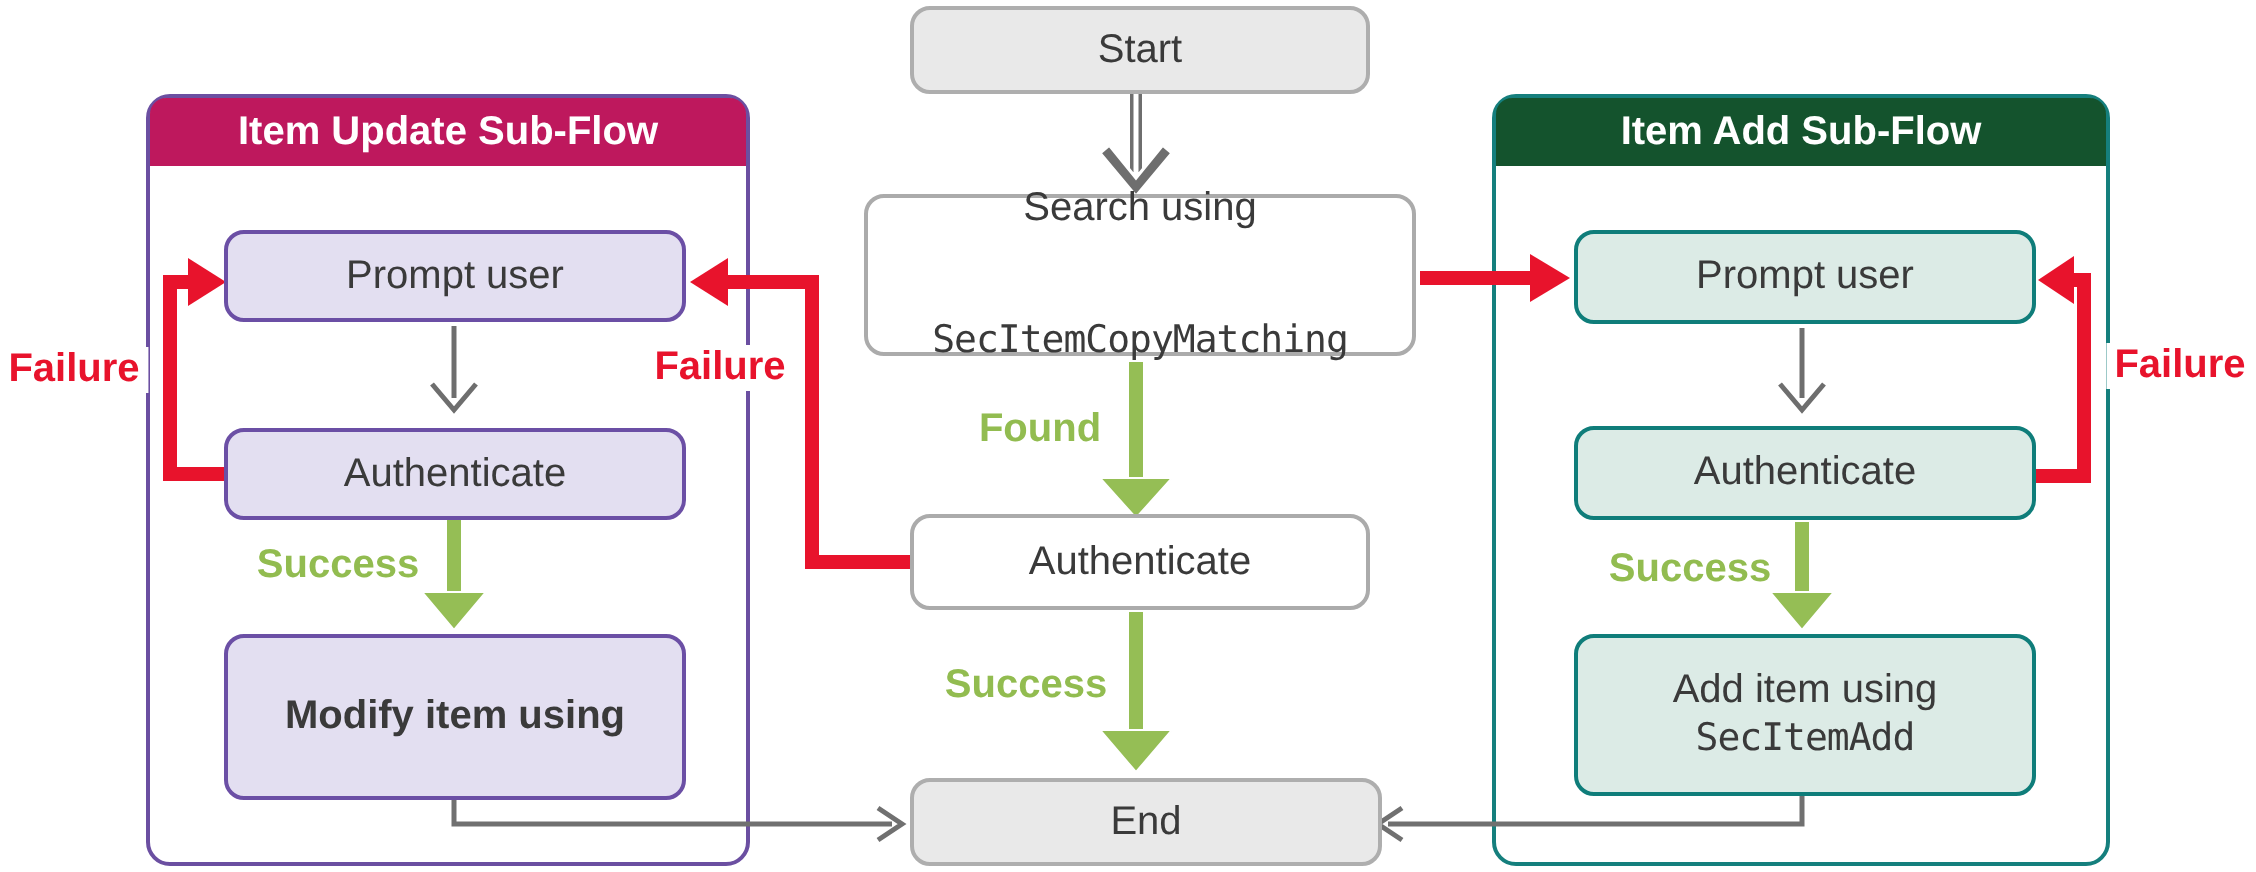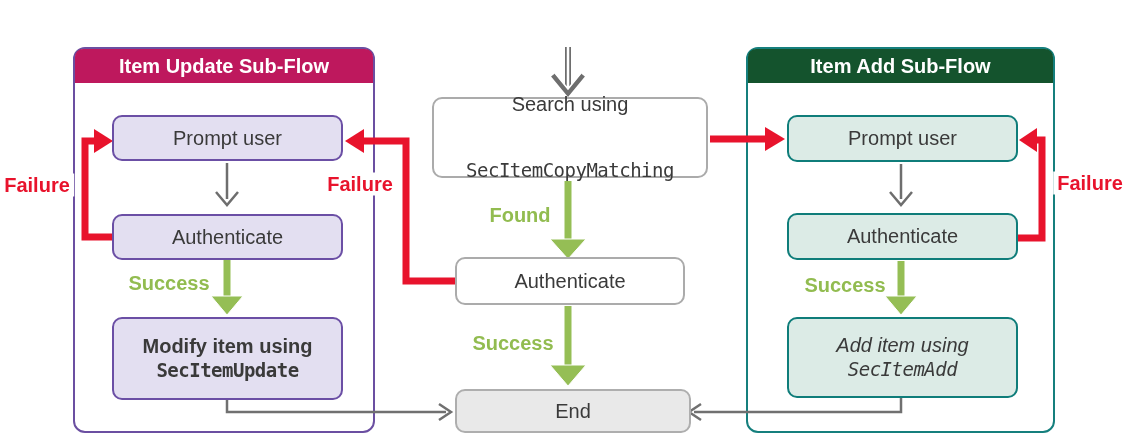--- a/index.html
+++ b/index.html
@@ -112,20 +112,23 @@
       <path d="M227,400 L227,412 L446,412" fill="none" stroke="#707070" stroke-width="2.5"></path>
       <polyline points="439,404 451,412 439,420" fill="none" stroke="#707070" stroke-width="2.5"></polyline>
     </g>
 
     <g>
       <path d="M901,398 L901,412 L694,412" fill="none" stroke="#707070" stroke-width="2.5"></path>
       <polyline points="701,404 689,412 701,420" fill="none" stroke="#707070" stroke-width="2.5"></polyline>
     </g>
   </svg>
 
+  <div class="node gray" style="left:455px;top:3px;width:230px;height:44px;">
+    <span>Start</span>
+  </div>
 
   <div class="node white" style="left:432px;top:97px;width:276px;height:81px;gap:42px;">
     <span>Search using</span>
     <span class="mono">SecItemCopyMatching</span>
   </div>
 
   <div class="node white" style="left:455px;top:257px;width:230px;height:48px;">
     <span>Authenticate</span>
   </div>
 
@@ -136,32 +139,31 @@
   <div class="node lavender" style="left:112px;top:115px;width:231px;height:46px;">
     <span>Prompt user</span>
   </div>
 
   <div class="node lavender" style="left:112px;top:214px;width:231px;height:46px;">
     <span>Authenticate</span>
   </div>
 
   <div class="node lavender" style="left:112px;top:317px;width:231px;height:83px;font-weight:bold;">
     <span>Modify item using</span>
-    <span class="mono">SecItemUpdate</span>
   </div>
 
   <div class="node mint" style="left:787px;top:115px;width:231px;height:47px;">
     <span>Prompt user</span>
   </div>
 
   <div class="node mint" style="left:787px;top:213px;width:231px;height:47px;">
     <span>Authenticate</span>
   </div>
 
-  <div class="node mint" style="left:787px;top:317px;width:231px;height:81px;font-style:italic;">
+  <div class="node mint" style="left:787px;top:317px;width:231px;height:81px;">
     <span>Add item using</span>
     <span class="mono">SecItemAdd</span>
   </div>
 
   <div class="lbl green" style="left:520px;top:215px;">Found</div>
 
   <div class="lbl green" style="left:513px;top:343px;">Success</div>
 
   <div class="lbl green" style="left:169px;top:283px;">Success</div>
 

